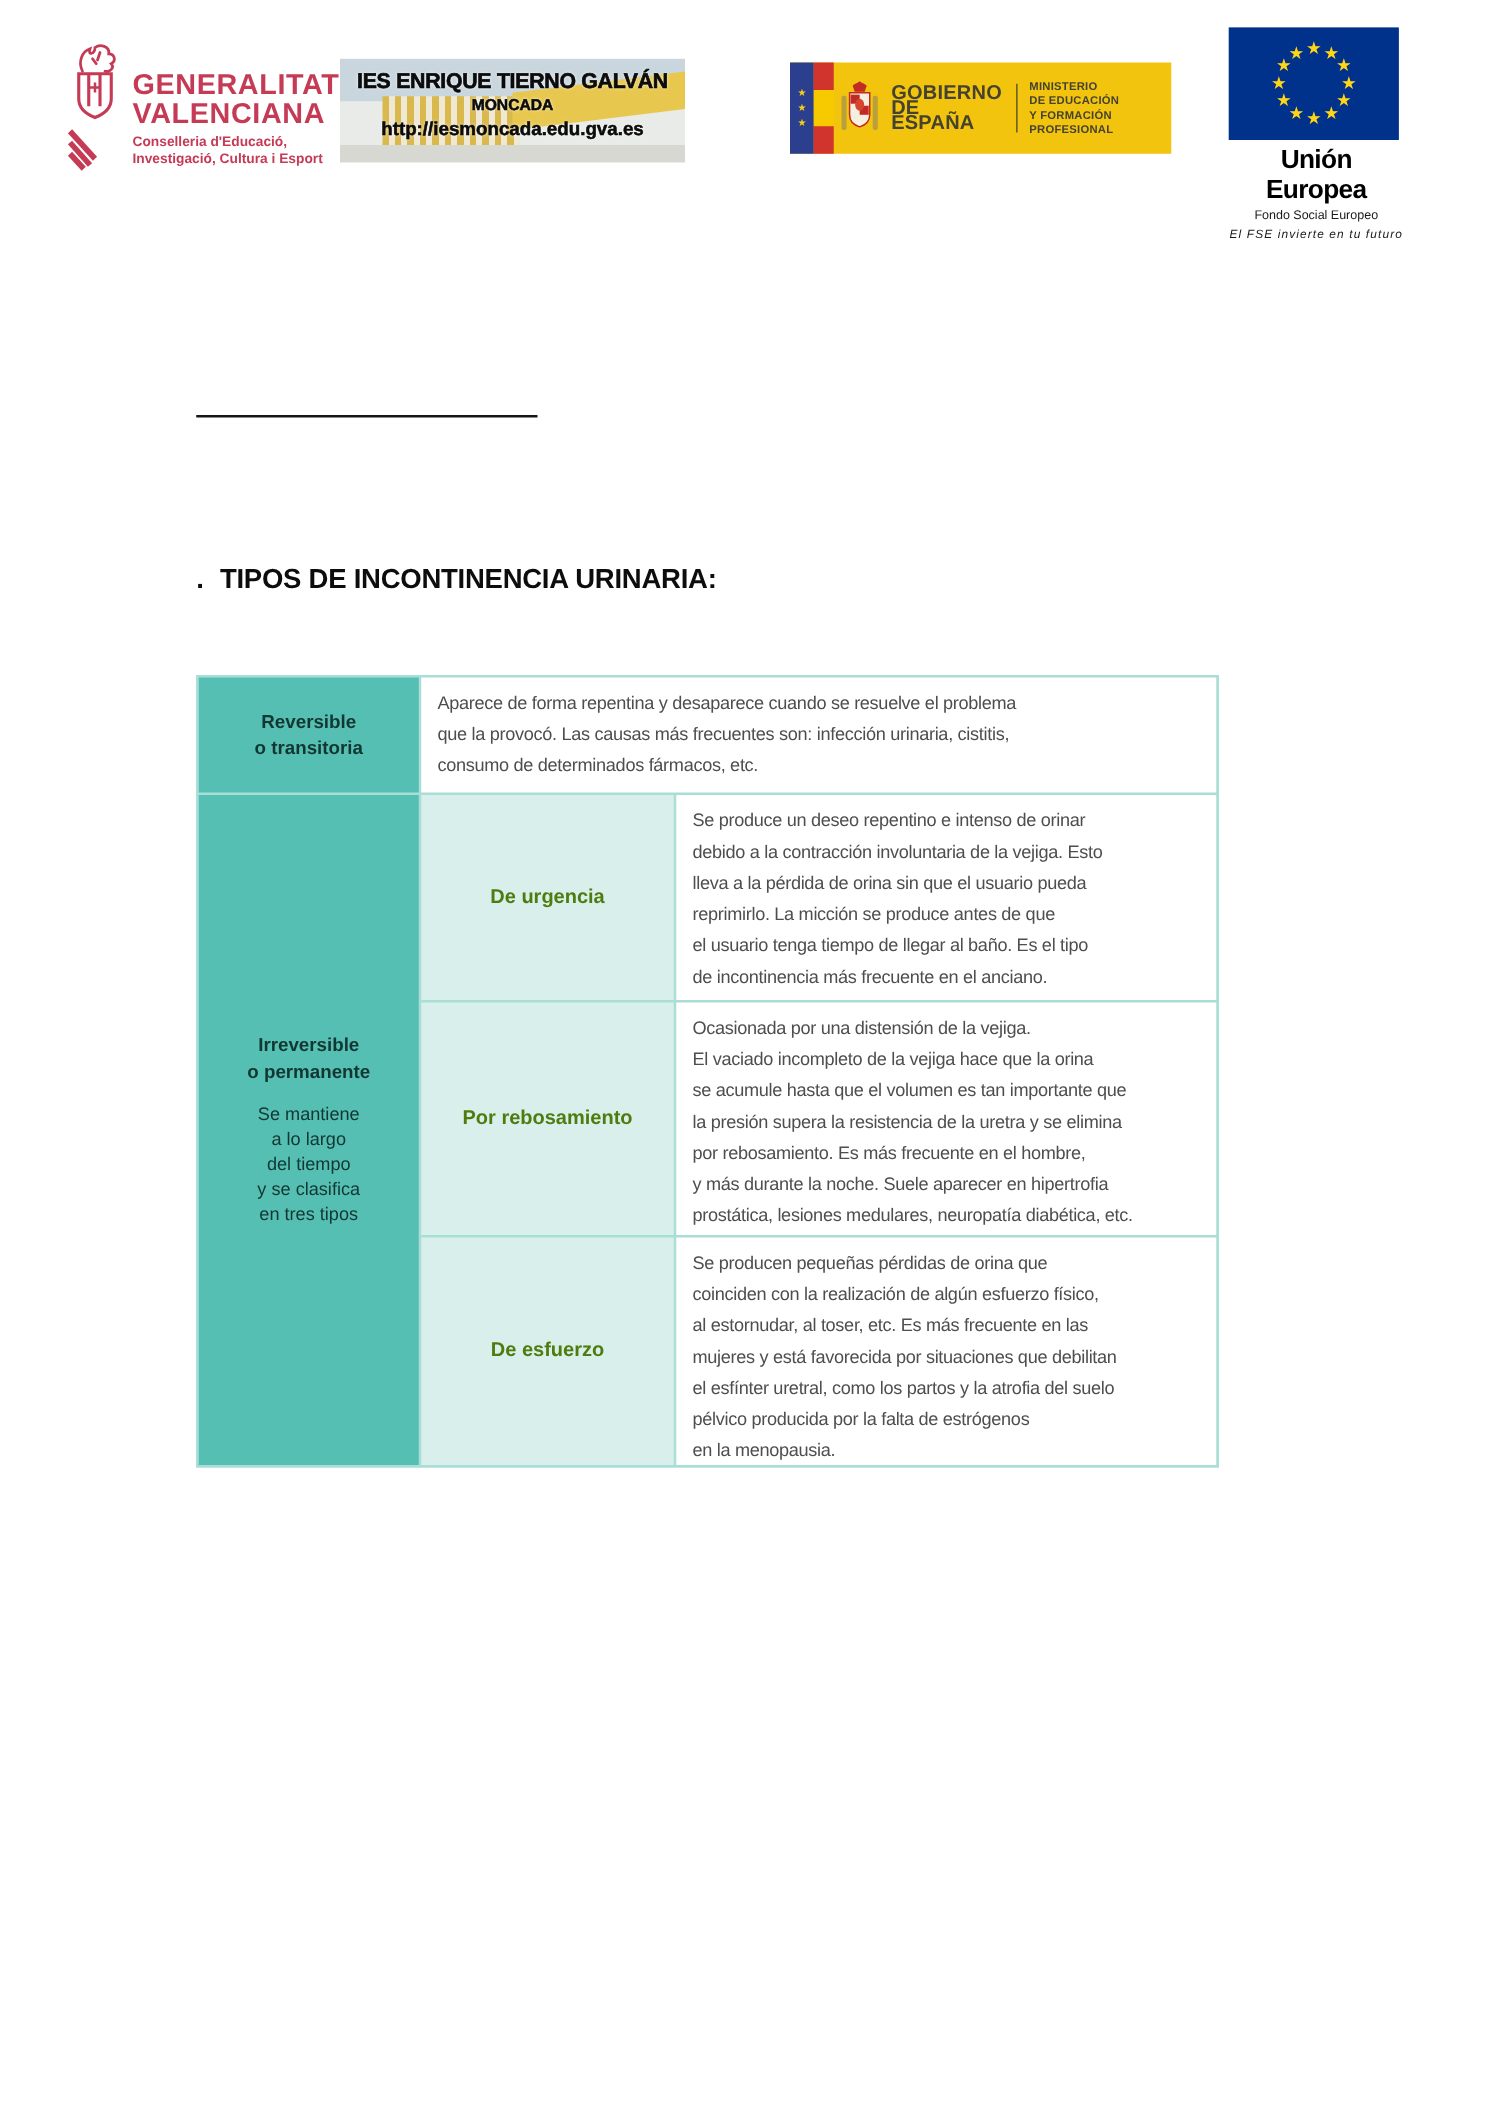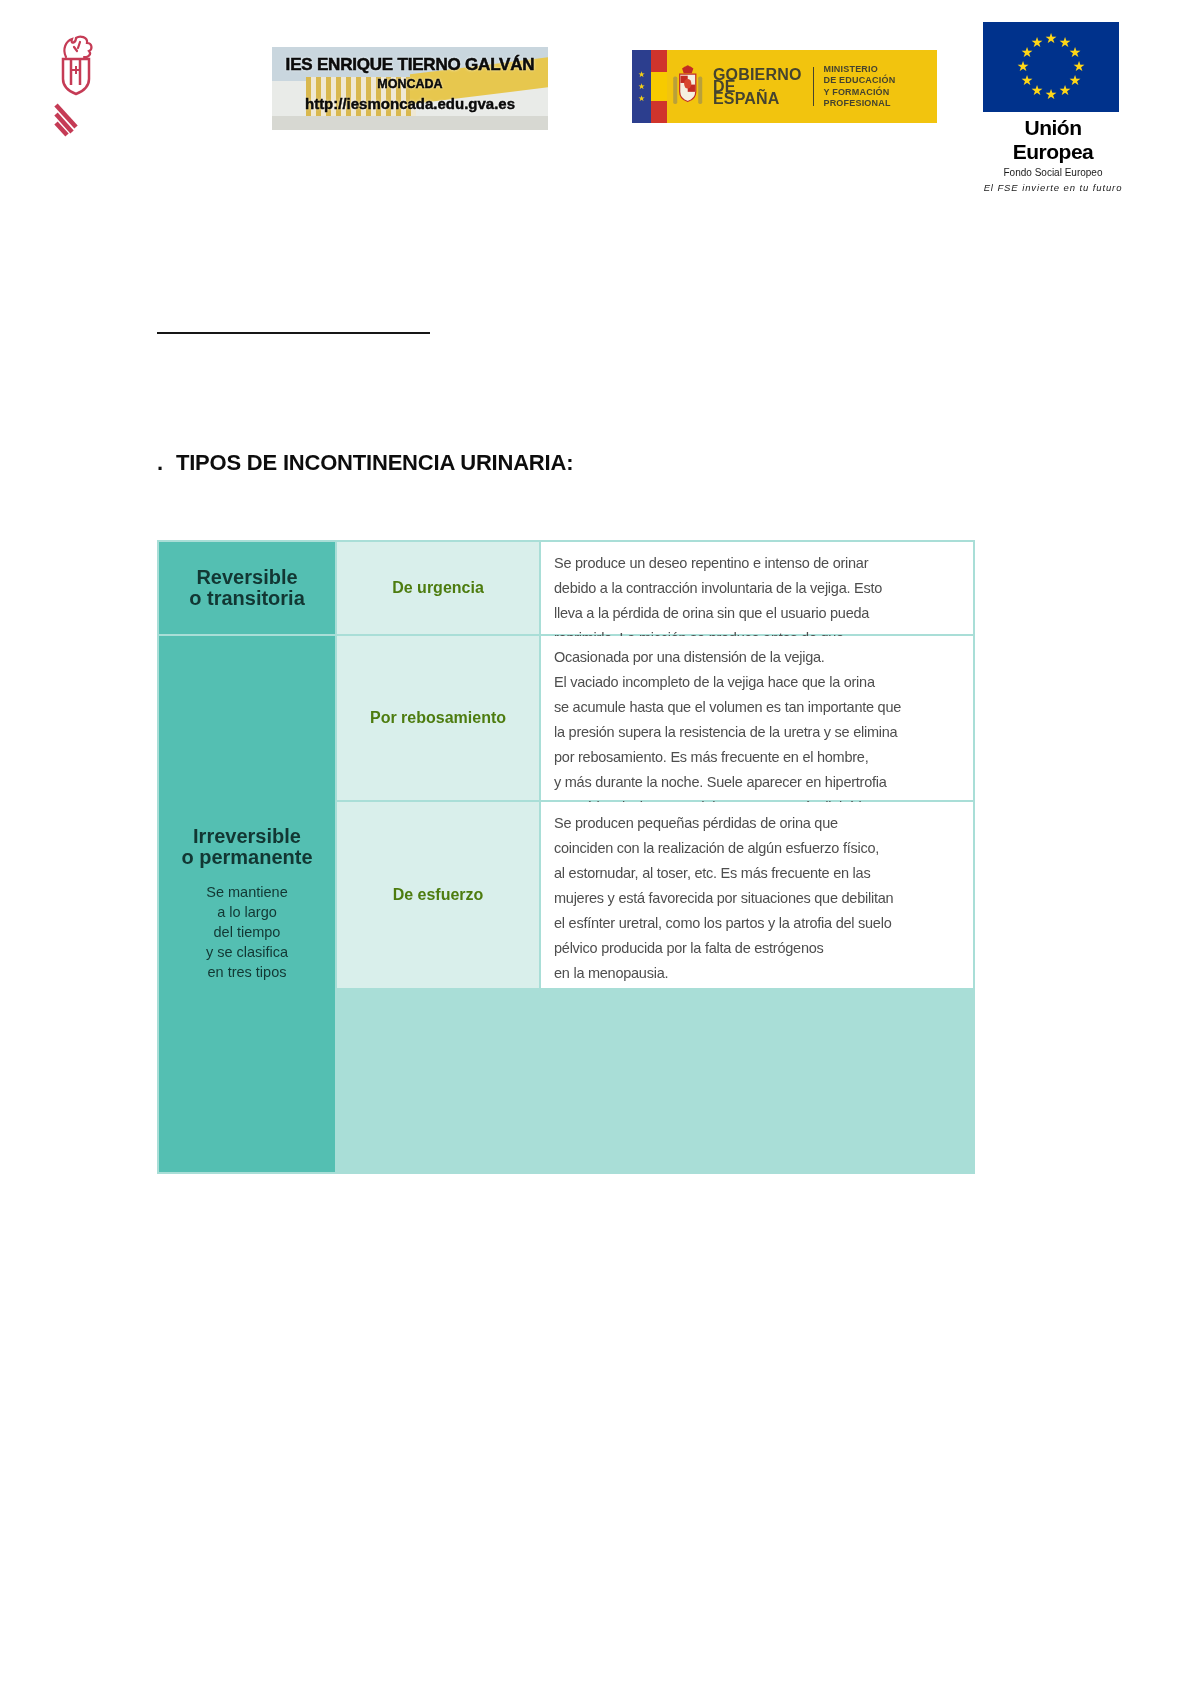--- a/index.html
+++ b/index.html
@@ -62,21 +62,21 @@
   .heading { left:157px; top:450px; display:flex; gap:13px;
              font-size:22px; font-weight:700; color:#0d0d0d; letter-spacing:-0.2px; }
 
   
   .inc-table { left:157px; top:540px; width:818px; display:grid;
                grid-template-columns:176px 202px 1fr;
                grid-template-rows:92px 164px 186px 182px;
                gap:2px; background:#a9ded7; border:2px solid #a9ded7; box-sizing:border-box; }
   .cell-teal { background:#54bfb2; color:#123733; display:flex; flex-direction:column;
                justify-content:center; align-items:center; text-align:center; }
-  .lbl-bold { font-weight:700; font-size:20px; line-height:21px; white-space:pre-line; }
+  .lbl-bold { font-weight:700; font-size:15px; line-height:21px; white-space:pre-line; }
   .lbl-sub  { font-weight:400; font-size:14.5px; line-height:20px; white-space:pre-line; margin-top:14px; }
   .cell-sublabel { background:#d9efeb; color:#4d7c0f; display:flex; align-items:center;
                    justify-content:center; text-align:center; font-weight:700; font-size:16px; }
   .cell-desc { background:#ffffff; color:#4e4e4e; font-size:14.5px; line-height:25px;
                letter-spacing:-0.25px; padding:9px 4px 0 13px; white-space:pre-line; }
   .span-cols { grid-column:2/4; }
   .span-rows { grid-row:2/5; }
 </style>
 </head>
 <body>
@@ -89,20 +89,28 @@
     </g>
     <path d="M9,26 h26 v20 q0,10 -13,15 q-13,-5 -13,-15 Z" fill="#ffffff" stroke="#c53b55" stroke-width="2.5"></path>
     <path d="M17,26 v26 M26,26 v26" stroke="#c53b55" stroke-width="2.5"></path>
     <path d="M22,33 v8 M18,37 h8" stroke="#c53b55" stroke-width="2"></path>
     <g stroke="#c53b55" stroke-width="4.5">
       <path d="M2,72 L22,94"></path>
       <path d="M2,81 L18,99"></path>
       <path d="M2,90 L13,102"></path>
     </g>
   </svg>
+  <div class="gva-text">
+    <div class="gva-line">GENERALITAT</div>
+    <div class="gva-line">VALENCIANA</div>
+    <div class="gva-sub">
+      <div>Conselleria d'Educació,</div>
+      <div>Investigació, Cultura i Esport</div>
+    </div>
+  </div>
 </div>
 
 <div class="abs ies-banner">
   <div class="ies-sky"></div>
   <div class="ies-slats"></div>
   <div class="ies-roof"></div>
   <div class="ies-wall"></div>
   <div class="ies-text">
     <div class="ies-title">IES ENRIQUE TIERNO GALVÁN</div>
     <div class="ies-sub">MONCADA</div>
@@ -172,20 +180,23 @@
   <span>.</span>
   <span>TIPOS DE INCONTINENCIA URINARIA:</span>
 </div>
 
 <div class="abs inc-table">
 
   <div class="cell-teal">
     <div class="lbl-bold">Reversible
 o transitoria</div>
   </div>
+  <div class="cell-desc span-cols">Aparece de forma repentina y desaparece cuando se resuelve el problema
+que la provocó. Las causas más frecuentes son: infección urinaria, cistitis,
+consumo de determinados fármacos, etc.</div>
 
   <div class="cell-teal span-rows">
     <div class="lbl-bold">Irreversible
 o permanente</div>
     <div class="lbl-sub">Se mantiene
 a lo largo
 del tiempo
 y se clasifica
 en tres tipos</div>
   </div>

